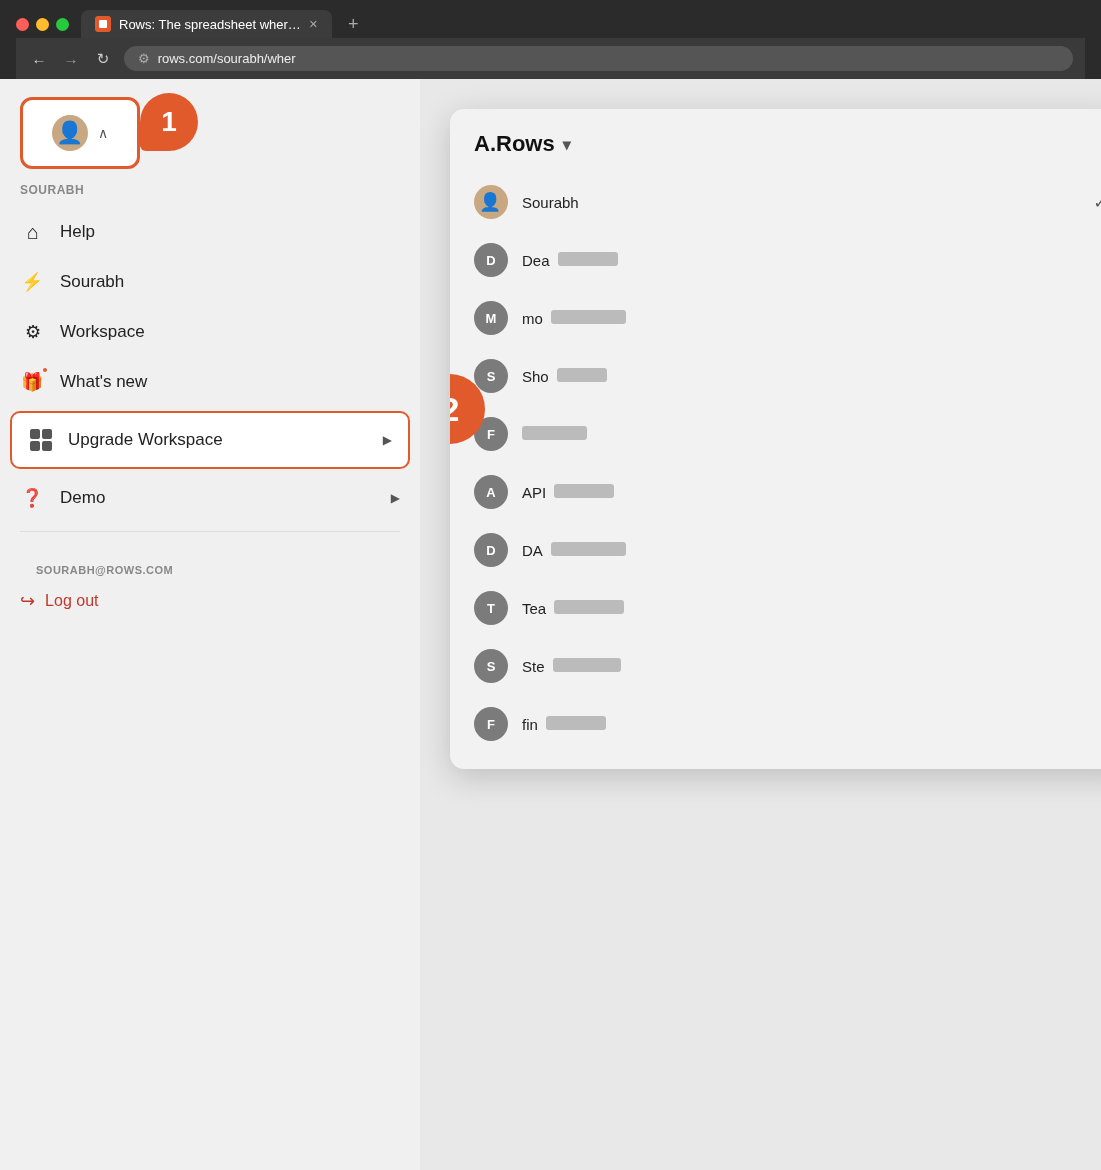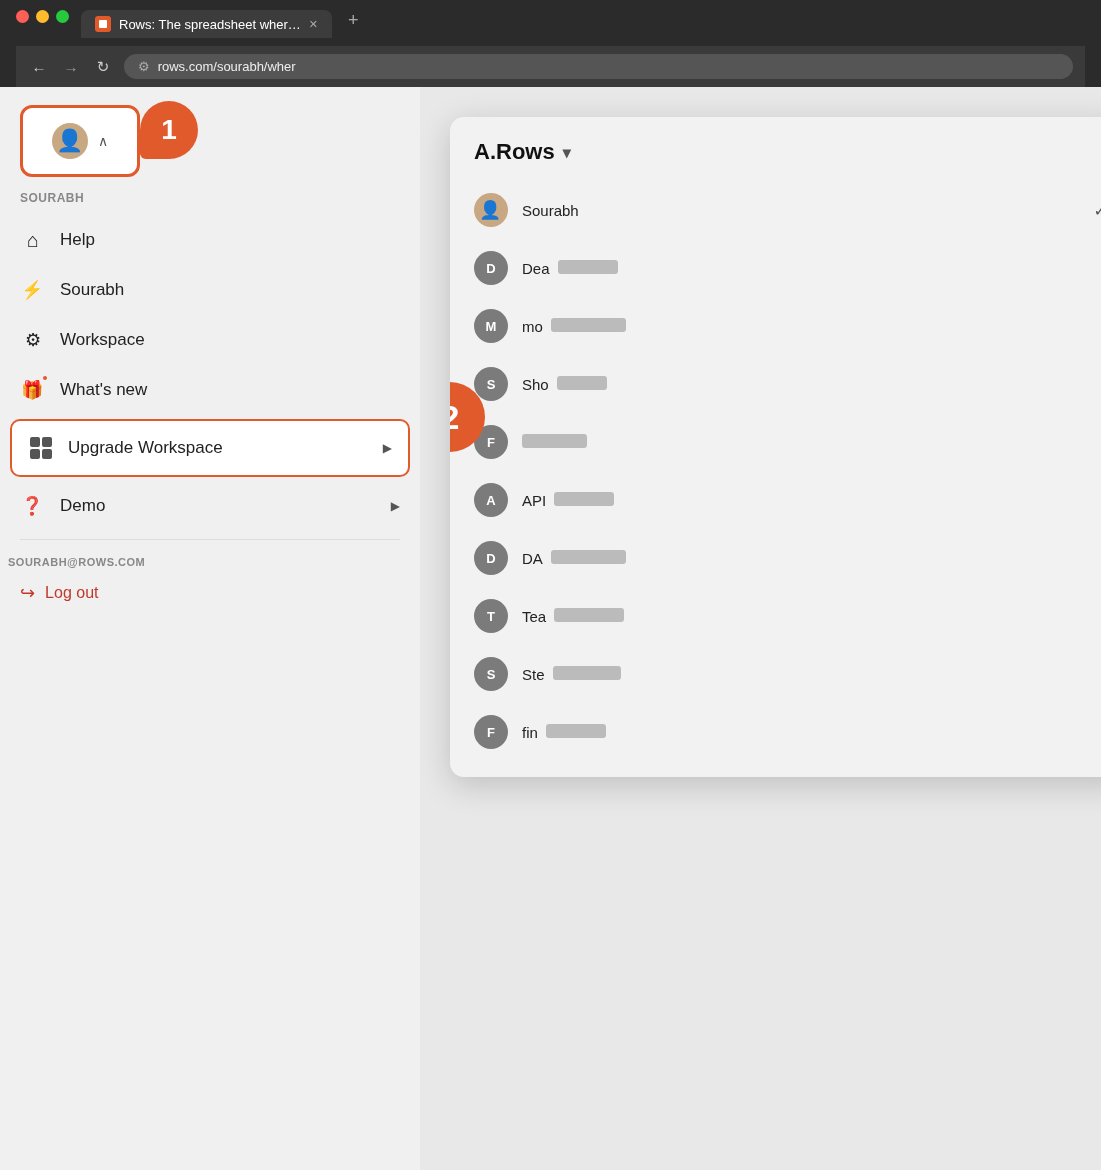--- a/index.html
+++ b/index.html
@@ -15,23 +15,22 @@
     
     .browser-chrome {
       width: 100%;
       background: #2b2b2b;
       padding: 10px 16px 0 16px;
       display: flex;
       flex-direction: column;
     }
     .browser-titlebar {
       display: flex;
-      align-items: flex-start;
+      align-items: center;
       gap: 12px;
-      padding-bottom: 8px;
     }
     .traffic-lights {
       display: flex;
       gap: 7px;
       align-items: center;
     }
     .traffic-light {
       width: 13px;
       height: 13px;
       border-radius: 50%;
@@ -229,25 +228,26 @@
       border: 2px solid #e05a2b;
     }
 
     .divider {
       height: 1px;
       background: #ddd;
       margin: 8px 20px;
     }
 
     .email-label {
-      padding: 8px 20px 4px 8px;
+      padding: 8px 20px 4px 36px;
       font-size: 11px;
       font-weight: 600;
       color: #888;
       letter-spacing: 0.5px;
+      margin-top: 16px;
     }
 
     .logout-item {
       display: flex;
       align-items: center;
       gap: 10px;
       padding: 10px 20px;
       cursor: pointer;
       color: #c0392b;
       font-size: 16px;

